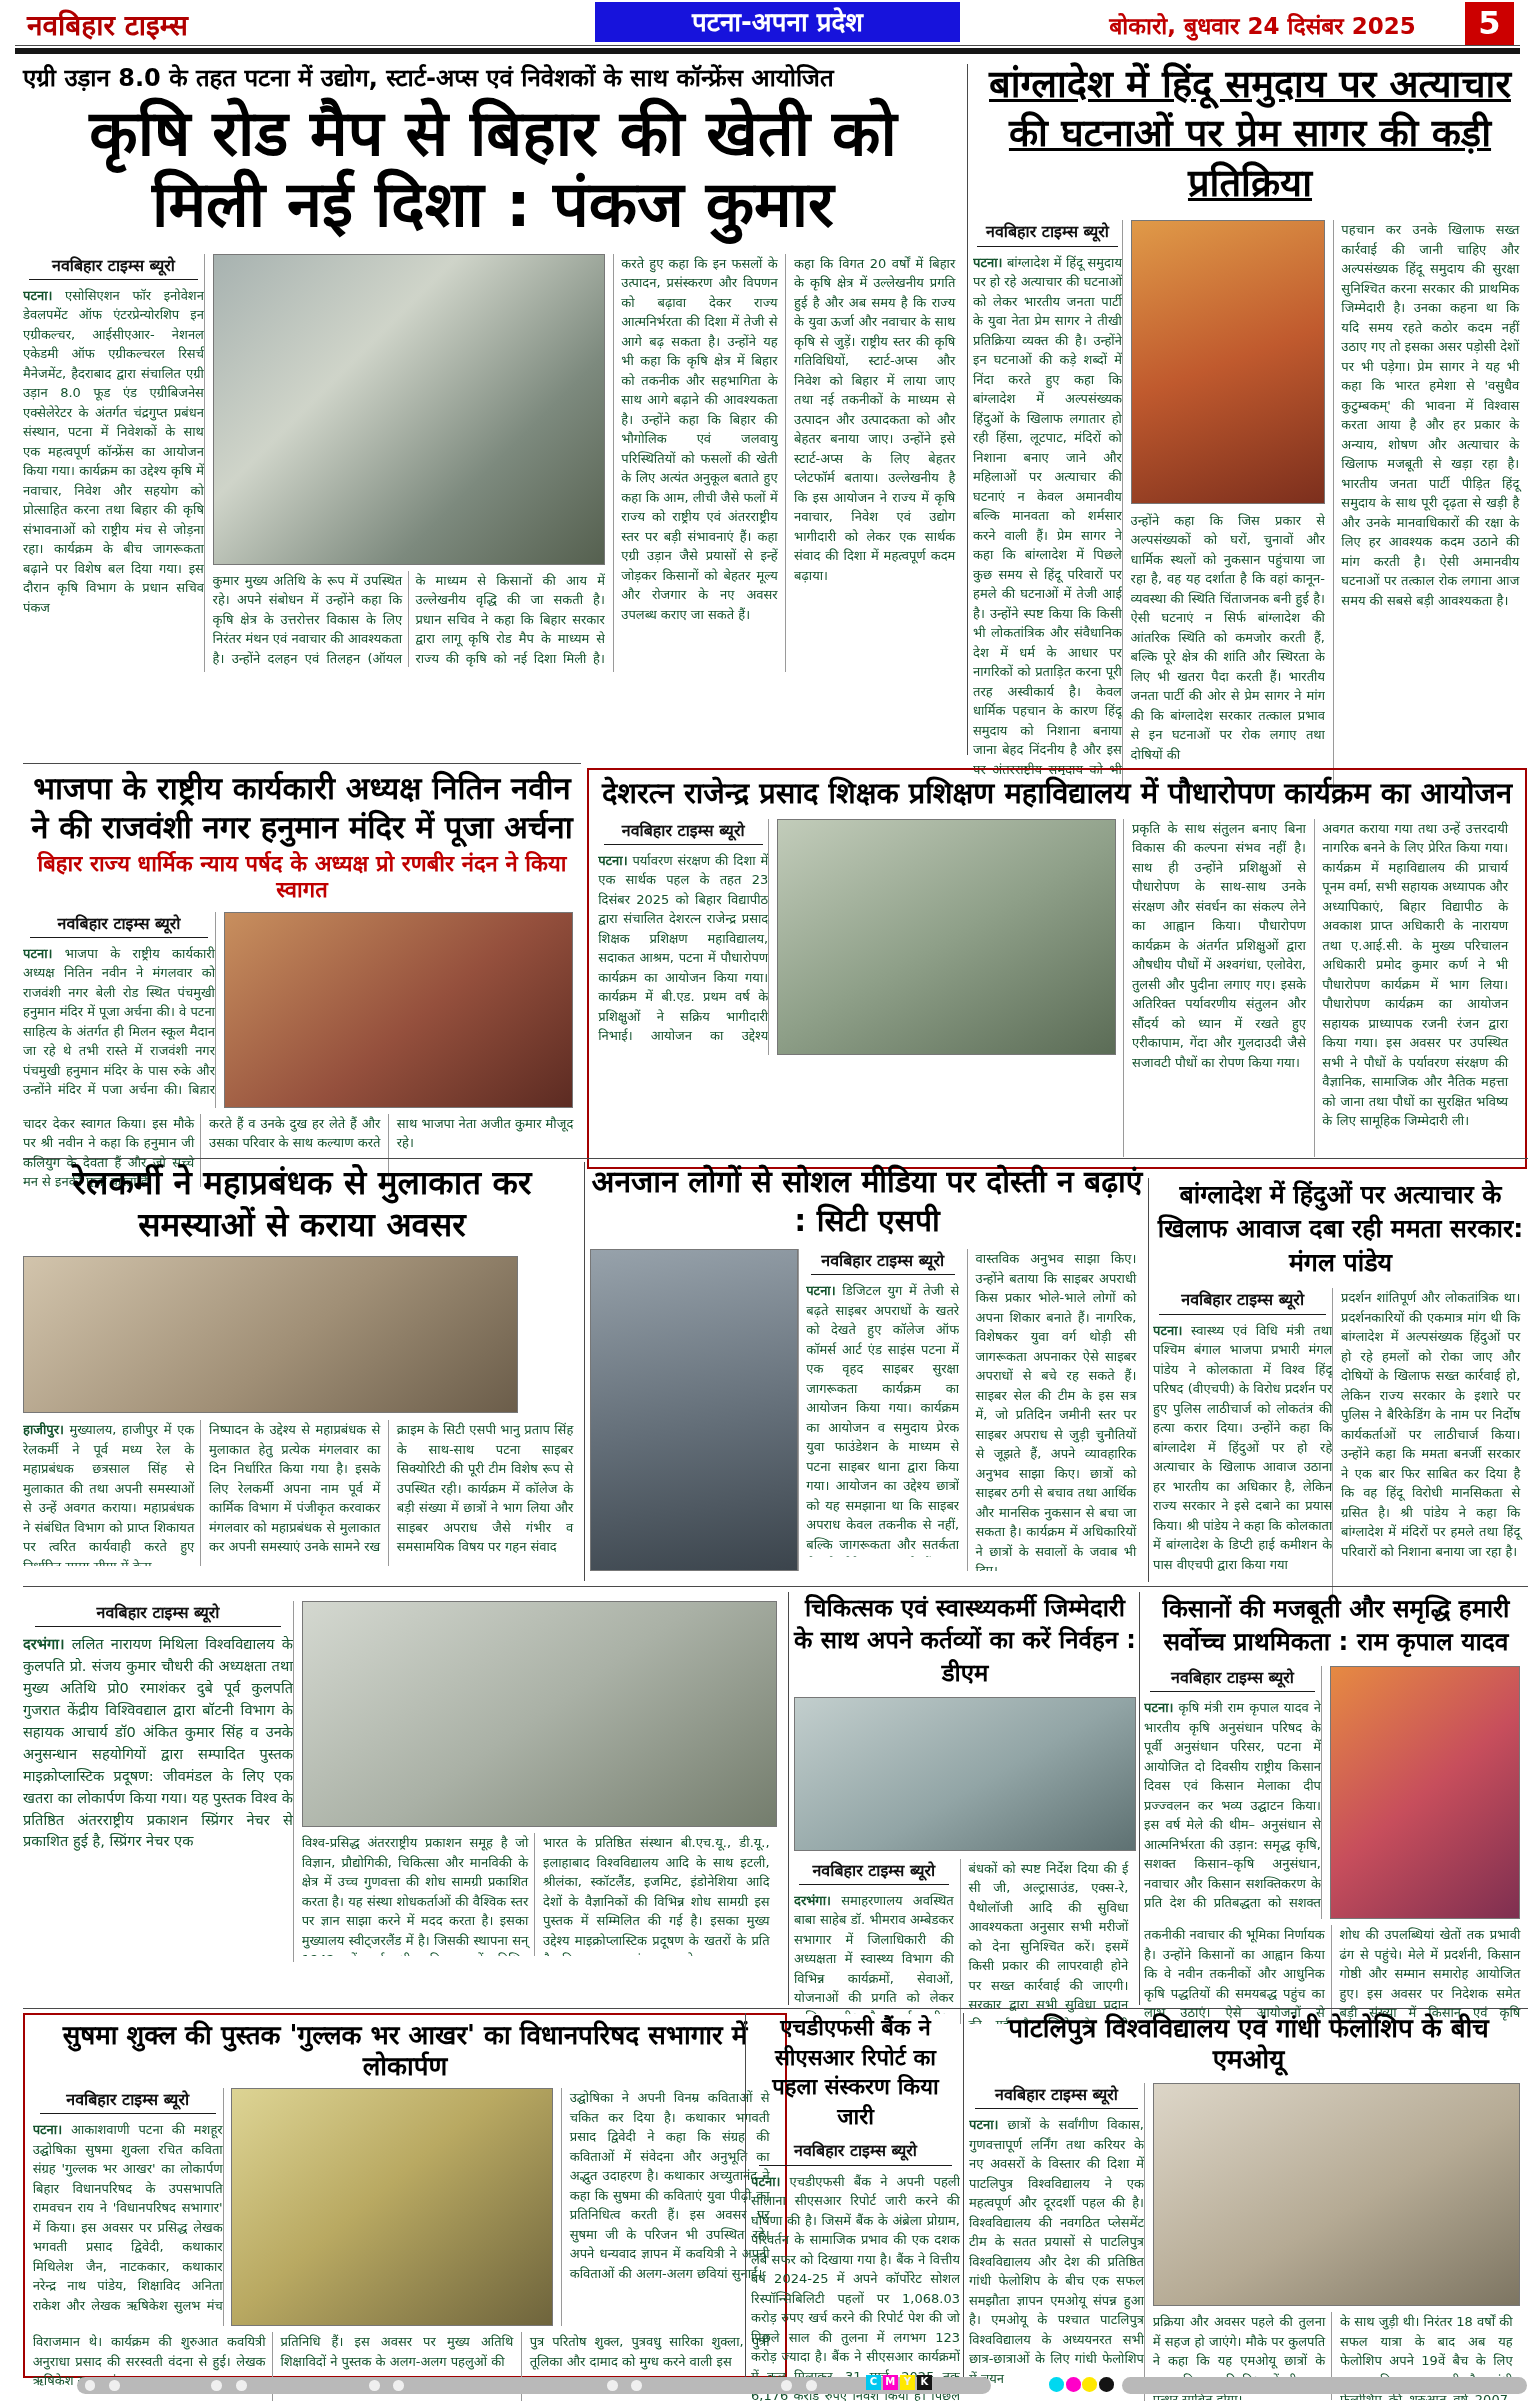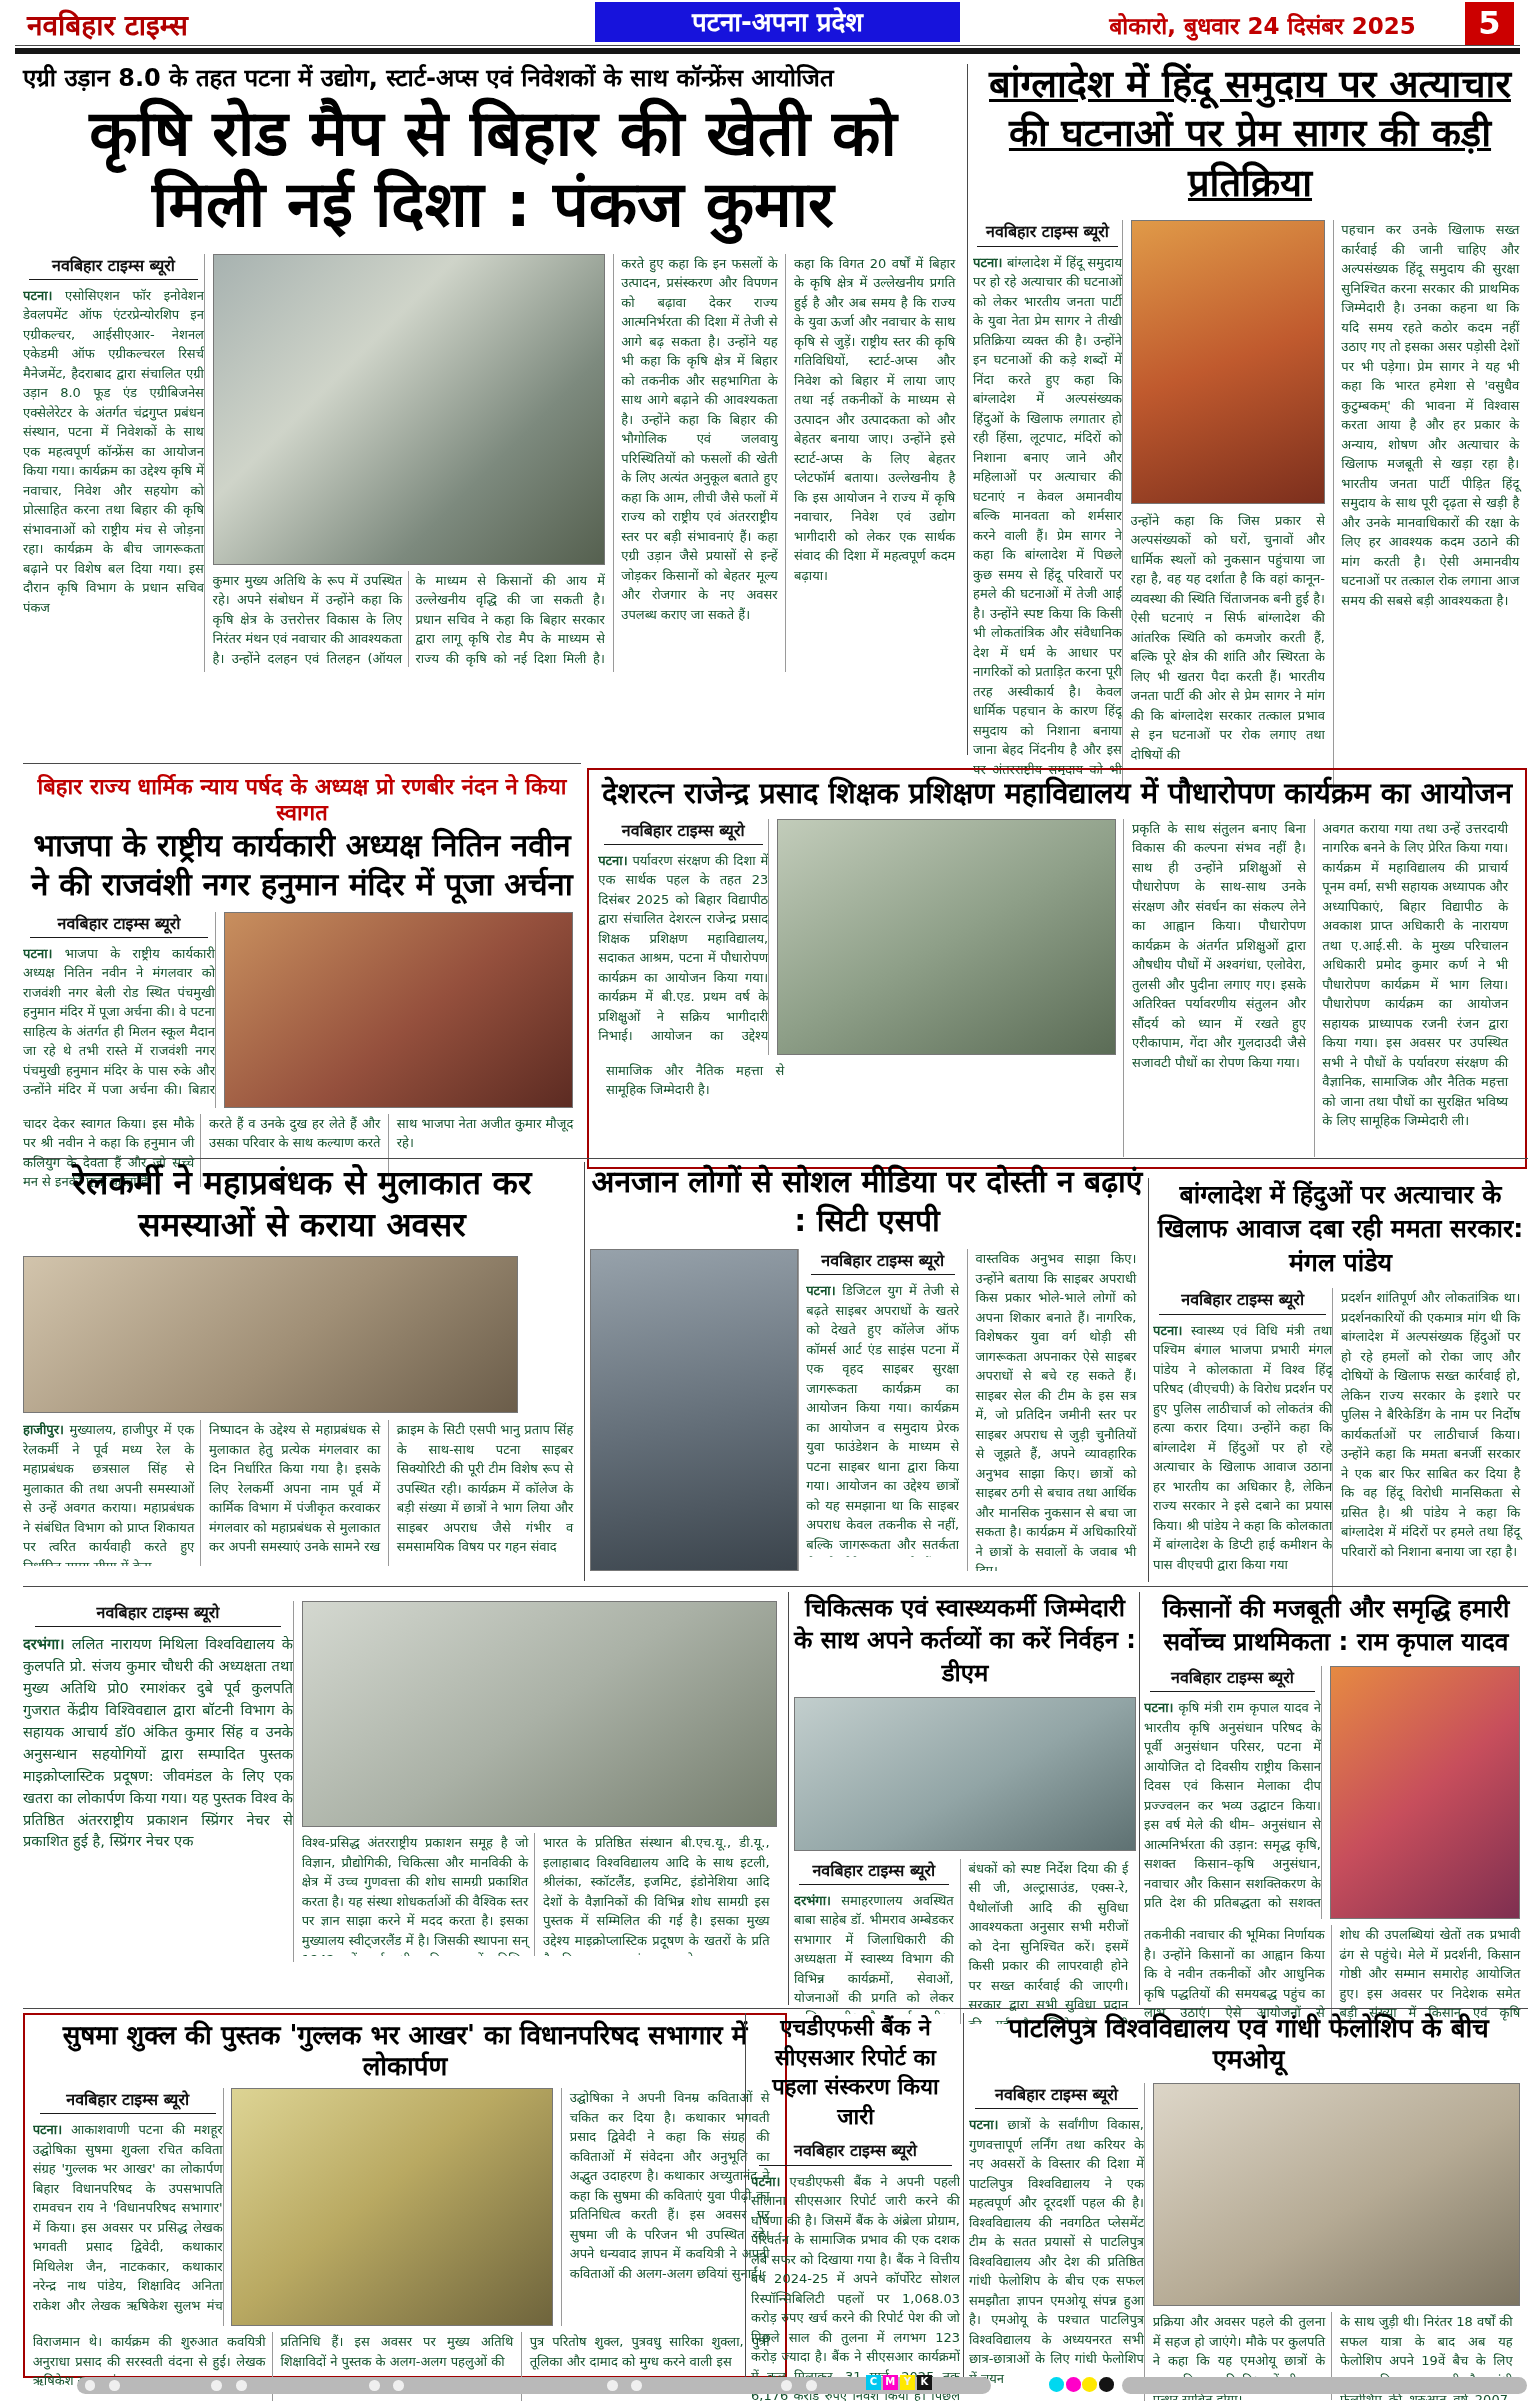--- a/index.html
+++ b/index.html
@@ -78,22 +78,22 @@
       <div class="bt" style="margin-top:6.1px;height:273px;">उन्होंने कहा कि जिस प्रकार से अल्पसंख्यकों को घरों, चुनावों और धार्मिक स्थलों को नुकसान पहुंचाया जा रहा है, वह यह दर्शाता है कि वहां कानून-व्यवस्था की स्थिति चिंताजनक बनी हुई है। ऐसी घटनाएं न सिर्फ बांग्लादेश की आंतरिक स्थिति को कमजोर करती हैं, बल्कि पूरे क्षेत्र की शांति और स्थिरता के लिए भी खतरा पैदा करती हैं। भारतीय जनता पार्टी की ओर से प्रेम सागर ने मांग की कि बांग्लादेश सरकार तत्काल प्रभाव से इन घटनाओं पर रोक लगाए तथा दोषियों की</div>
     </div>
     <div class="col pad bt" style="width:184px;">पहचान कर उनके खिलाफ सख्त कार्रवाई की जानी चाहिए और अल्पसंख्यक हिंदू समुदाय की सुरक्षा सुनिश्चित करना सरकार की प्राथमिक जिम्मेदारी है। उनका कहना था कि यदि समय रहते कठोर कदम नहीं उठाए गए तो इसका असर पड़ोसी देशों पर भी पड़ेगा। प्रेम सागर ने यह भी कहा कि भारत हमेशा से 'वसुधैव कुटुम्बकम्' की भावना में विश्वास करता आया है और हर प्रकार के अन्याय, शोषण और अत्याचार के खिलाफ मजबूती से खड़ा रहा है। भारतीय जनता पार्टी पीड़ित हिंदू समुदाय के साथ पूरी दृढ़ता से खड़ी है और उनके मानवाधिकारों की रक्षा के लिए हर आवश्यक कदम उठाने की मांग करती है। ऐसी अमानवीय घटनाओं पर तत्काल रोक लगाना आज समय की सबसे बड़ी आवश्यकता है।</div>
   </div>
 </div>
 
 <div class="abs vrule" style="left:967px;top:64px;height:691px;"></div>
 <div class="abs hrule" style="left:23px;top:763px;width:558px;"></div>
 
 <div class="abs" style="left:23px;top:769px;width:558px;height:385px;">
+  <div class="hl" style="font-size:31px;line-height:1.25;">भाजपा के राष्ट्रीय कार्यकारी अध्यक्ष नितिन नवीन ने की राजवंशी नगर हनुमान मंदिर में पूजा अर्चना</div>
   <div class="hl red" style="font-size:22px;margin-top:4.6px;">बिहार राज्य धार्मिक न्याय पर्षद के अध्यक्ष प्रो रणबीर नंदन ने किया स्वागत</div>
-  <div class="hl" style="font-size:31px;line-height:1.25;">भाजपा के राष्ट्रीय कार्यकारी अध्यक्ष नितिन नवीन ने की राजवंशी नगर हनुमान मंदिर में पूजा अर्चना</div>
   <div class="cols" style="margin-top:7.7px;height:196px;">
     <div class="col" style="width:192px;">
       <div class="byline">नवबिहार टाइम्स ब्यूरो</div>
       <div class="bt" style="height:150px;"><span class="city">पटना।</span> <span>भाजपा के राष्ट्रीय कार्यकारी अध्यक्ष नितिन नवीन ने मंगलवार को राजवंशी नगर बेली रोड स्थित पंचमुखी हनुमान मंदिर में पूजा अर्चना की। वे पटना साहित्य के अंतर्गत ही मिलन स्कूल मैदान जा रहे थे तभी रास्ते में राजवंशी नगर पंचमुखी हनुमान मंदिर के पास रुके और उन्होंने मंदिर में पूजा अर्चना की। बिहार राज्य धार्मिक न्याय पर्षद के अध्यक्ष पूर्व विधान पार्षद प्रो रणबीर नंदन ने श्री नवीन का फूल माला व</span></div>
     </div>
     <div class="col pad" style="flex:1;">
       <div class="photo ph-bjp" style="width:100%;height:100%;"></div>
     </div>
   </div>
   <div class="cols" style="margin-top:6.1px;height:73px;">
@@ -110,21 +110,20 @@
       <div class="cols" style="height:236px;">
         <div class="col" style="width:170px;">
           <div class="byline">नवबिहार टाइम्स ब्यूरो</div>
           <div class="bt" style="height:192px;"><span class="city">पटना।</span> <span>पर्यावरण संरक्षण की दिशा में एक सार्थक पहल के तहत 23 दिसंबर 2025 को बिहार विद्यापीठ द्वारा संचालित देशरत्न राजेन्द्र प्रसाद शिक्षक प्रशिक्षण महाविद्यालय, सदाकत आश्रम, पटना में पौधारोपण कार्यक्रम का आयोजन किया गया। कार्यक्रम में बी.एड. प्रथम वर्ष के प्रशिक्षुओं ने सक्रिय भागीदारी निभाई। आयोजन का उद्देश्य पर्यावरण संरक्षण के प्रति जागरूकता बढ़ाना और भावी शिक्षकों में प्रकृति के प्रति उत्तरदायित्व की भावना विकसित करना था।</span></div>
         </div>
         <div class="col pad" style="flex:1;">
           <div class="photo ph-plant" style="width:100%;height:100%;"></div>
         </div>
       </div>
       <div class="cols" style="margin-top:6.1px;height:91px;">
-        <div class="col pad bt" style="width:34%;">सामाजिक और नैतिक महत्ता से सामूहिक जिम्मेदारी है।</div>
       </div>
     </div>
     <div class="col pad bt" style="width:178px;">प्रकृति के साथ संतुलन बनाए बिना विकास की कल्पना संभव नहीं है। साथ ही उन्होंने प्रशिक्षुओं से पौधारोपण के साथ-साथ उनके संरक्षण और संवर्धन का संकल्प लेने का आह्वान किया। पौधारोपण कार्यक्रम के अंतर्गत प्रशिक्षुओं द्वारा औषधीय पौधों में अश्वगंधा, एलोवेरा, तुलसी और पुदीना लगाए गए। इसके अतिरिक्त पर्यावरणीय संतुलन और सौंदर्य को ध्यान में रखते हुए एरीकापाम, गेंदा और गुलदाउदी जैसे सजावटी पौधों का रोपण किया गया।</div>
     <div class="col pad bt" style="width:190px;">अवगत कराया गया तथा उन्हें उत्तरदायी नागरिक बनने के लिए प्रेरित किया गया। कार्यक्रम में महाविद्यालय की प्राचार्य पूनम वर्मा, सभी सहायक अध्यापक और अध्यापिकाएं, बिहार विद्यापीठ के अवकाश प्राप्त अधिकारी के नारायण तथा ए.आई.सी. के मुख्य परिचालन अधिकारी प्रमोद कुमार कर्ण ने भी पौधारोपण कार्यक्रम में भाग लिया। पौधारोपण कार्यक्रम का आयोजन सहायक प्राध्यापक रजनी रंजन द्वारा किया गया। इस अवसर पर उपस्थित सभी ने पौधों के पर्यावरण संरक्षण की वैज्ञानिक, सामाजिक और नैतिक महत्ता को जाना तथा पौधों का सुरक्षित भविष्य के लिए सामूहिक जिम्मेदारी ली।</div>
   </div>
 </div>
 
 <div class="abs hrule" style="left:23px;top:1158px;width:1505px;"></div>
 
 <div class="abs" style="left:23px;top:1162px;width:558px;height:419px;">

